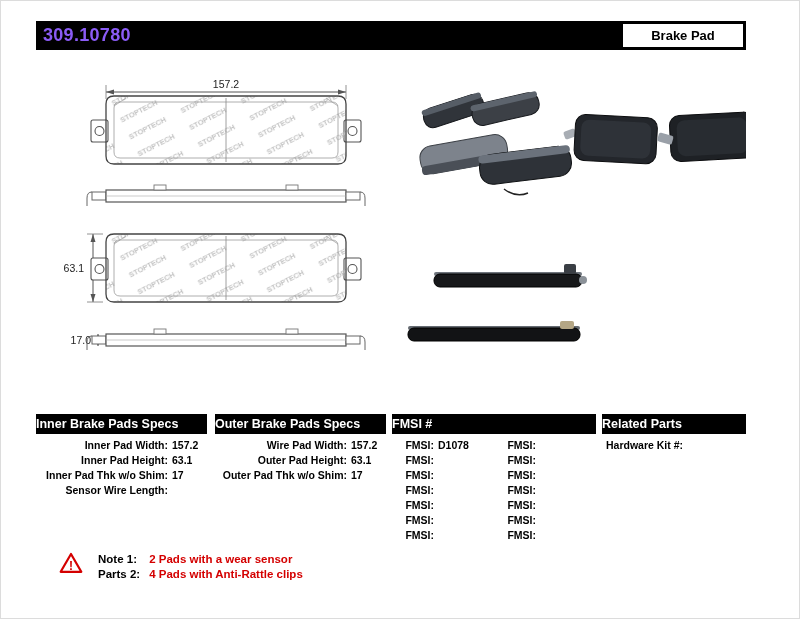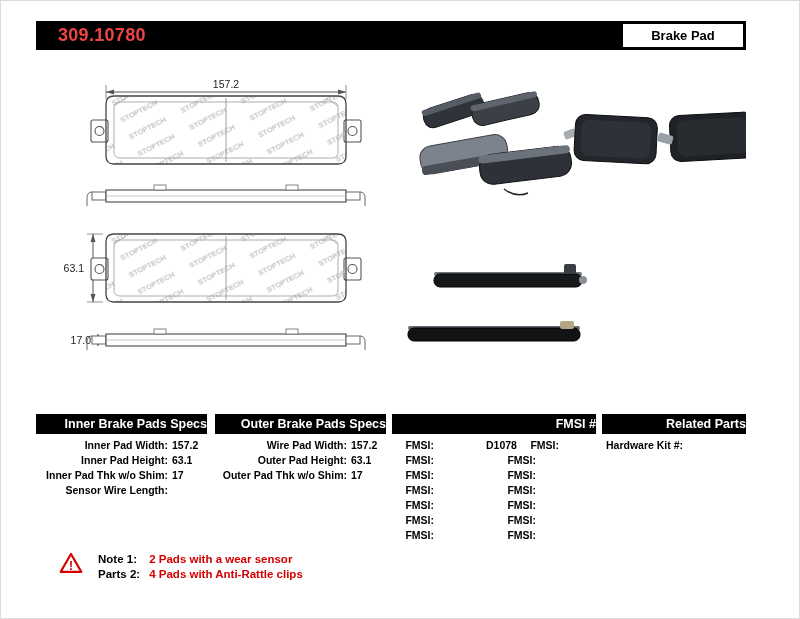--- a/index.html
+++ b/index.html
@@ -1,38 +1,38 @@
 <!DOCTYPE html>
 <html><head>
 <meta charset="utf-8">
 <style>
   html,body{margin:0;padding:0;background:#fff;}
   body{font-family:"Liberation Sans",sans-serif;}
   .page{position:relative;width:800px;height:619px;background:#fff;border:1px solid #dcdcdc;box-sizing:border-box;overflow:hidden;}
 
   
   .topbar{position:absolute;left:35px;top:20px;width:710px;height:29px;background:#000;display:flex;align-items:stretch;}
-  .part-number{color:#ef4444;font-weight:bold;font-size:18px;line-height:29px;padding-left:22px;letter-spacing:.3px;}
+  .part-number{color:#8b5cf6;font-weight:bold;font-size:18px;line-height:29px;padding-left:7px;letter-spacing:.3px;}
   .topbar .spacer{flex:1;}
   .product-type-box{width:126px;background:#fff;border:3px solid #000;box-sizing:border-box;display:flex;align-items:center;justify-content:center;font-weight:bold;font-size:13px;color:#000;}
 
   
   .drawing{position:absolute;left:35px;top:55px;width:710px;height:350px;}
 
   
   .tcol{position:absolute;top:413px;}
-  .thead{background:#000;color:#fff;font-weight:bold;font-size:12.5px;height:20px;line-height:20px;text-align:right;margin-bottom:4px;}
+  .thead{background:#000;color:#fff;font-weight:bold;font-size:12.5px;height:20px;line-height:20px;text-align:left;margin-bottom:4px;}
   .col-inner{left:35px;width:171px;}
   .col-outer{left:214px;width:171px;}
   .col-fmsi{left:391px;width:204px;}
   .col-related{left:601px;width:144px;}
   .trow{display:flex;font-size:10.5px;font-weight:bold;height:15px;line-height:15px;white-space:nowrap;color:#000;}
   .lbl{flex:0 0 132px;text-align:right;}
   .val{padding-left:4px;}
-  .fcell{flex:0 0 50%;display:flex;gap:48px;}
+  .fcell{flex:0 0 50%;display:flex;}
   .flbl{flex:0 0 42px;text-align:right;}
   .fval{padding-left:4px;}
   .rel-row{display:flex;}
   .rel-row .rlbl{padding-left:4px;}
   .rel-row .rval{padding-left:4px;}
 
   
   .notes{position:absolute;left:58px;top:551px;display:flex;align-items:flex-start;gap:15px;}
   .note-lines{display:flex;flex-direction:column;}
   .note-line{font-size:11.5px;font-weight:bold;height:15px;line-height:15px;white-space:nowrap;}

